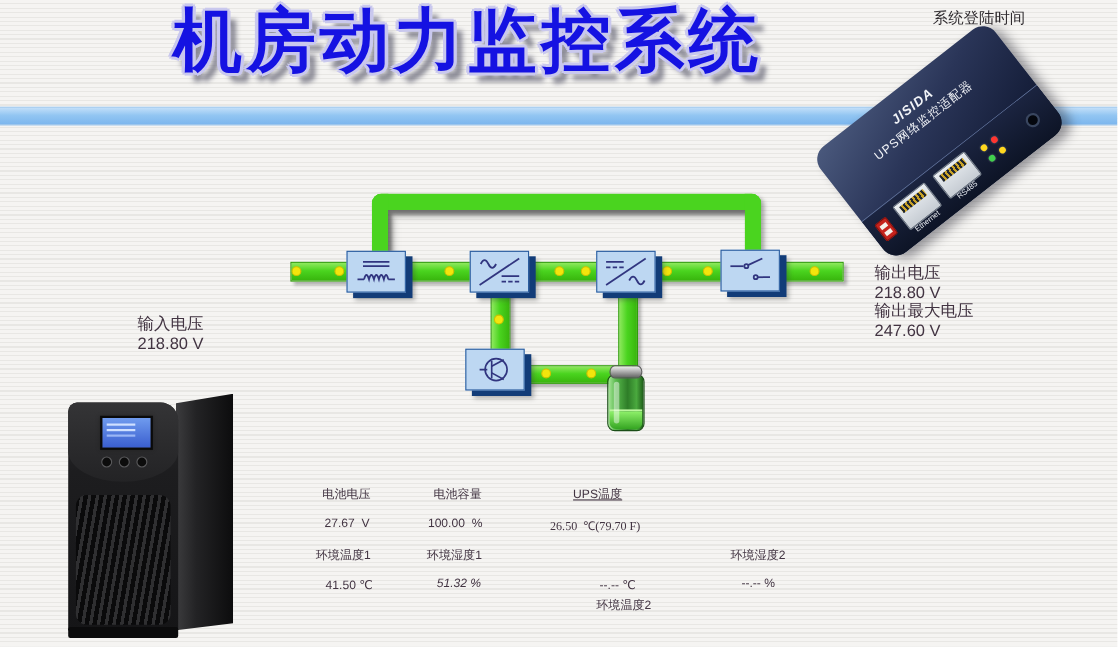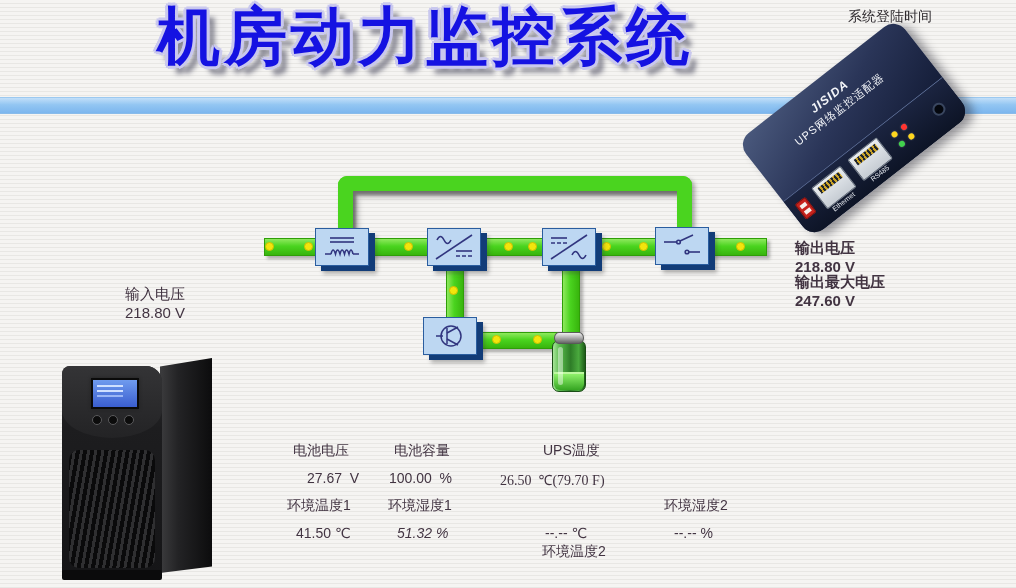--- a/index.html
+++ b/index.html
@@ -72,24 +72,24 @@
   .bat-liquid{position:absolute;left:1px;bottom:1px;width:30px;height:16px;border-radius:0 0 6px 6px;
     background:linear-gradient(180deg,#8ef06a,#35a522);border-top:2px solid #bdf79f;}
   .bat-shine{position:absolute;left:5px;top:6px;width:5px;height:38px;border-radius:3px;
     background:rgba(255,255,255,.45);}
 
   
   .reading{font-size:15px;color:#423442;white-space:pre;}
   .input-panel{position:absolute;left:100px;top:268px;z-index:2;}
   .input-panel .line{height:29px;text-align:right;}
   .output-panel{position:absolute;left:770px;top:222px;z-index:2;}
-  .out-row{height:34px;font-weight:bold;}
+  .out-row{height:34px;}
   .out-label{display:inline-block;width:99px;}
   .stats{position:absolute;left:270px;top:440px;width:500px;height:110px;z-index:2;}
-  .st{position:absolute;font-size:14px;color:#423442;white-space:pre;}
+  .st{position:absolute;font-size:11px;color:#423442;white-space:pre;}
 
   
   .tower{position:absolute;left:62px;top:358px;width:152px;height:219px;z-index:2;}
   .tw-side{position:absolute;left:98px;top:0;width:52px;height:215px;
     background:linear-gradient(90deg,#3c3c3e 0%,#232325 35%,#0c0c0d 100%);
     clip-path:polygon(0 4%,100% 0,100% 97%,0 100%);}
   .tw-front{position:absolute;left:0;top:8px;width:100px;height:208px;
     background:linear-gradient(180deg,#2c2c2e 0%,#1d1d1f 30%,#151517 100%);
     border-radius:8px 16px 2px 2px;}
   .tw-head{position:absolute;left:0;top:0;width:100px;height:72px;
@@ -228,22 +228,22 @@
     </div>
     <div class="out-row reading">
       <span class="out-label">输出最大电压</span>
       <span>247.60 V</span>
     </div>
   </div>
 
   <div class="stats">
     <span class="st" style="left:23px;top:2px;">电池电压</span>
     <span class="st" style="left:124px;top:2px;">电池容量</span>
-    <span class="st" style="left:273px;top:2px;">UPS温度</span>
-    <span class="st" style="left:25px;top:30px;margin-left:12px;">27.67  V</span>
+    <span class="st" style="left:251px;top:2px;text-decoration:underline;">UPS温度</span>
+    <span class="st" style="left:25px;top:30px;">27.67  V</span>
     <span class="st" style="left:119px;top:30px;">100.00  %</span>
     <span class="st" style="left:230px;top:30px;font-family:Liberation Serif, serif;">26.50  ℃(79.70 F)</span>
     <span class="st" style="left:17px;top:57px;">环境温度1</span>
     <span class="st" style="left:118px;top:57px;">环境湿度1</span>
     <span class="st" style="left:272px;top:57px;margin-top:46px;">环境温度2</span>
     <span class="st" style="left:394px;top:57px;">环境湿度2</span>
     <span class="st" style="left:26px;top:85px;">41.50 ℃</span>
     <span class="st" style="left:127px;top:85px;font-style:italic;">51.32 %</span>
     <span class="st" style="left:275px;top:85px;">--.-- ℃</span>
     <span class="st" style="left:404px;top:85px;">--.-- %</span>

